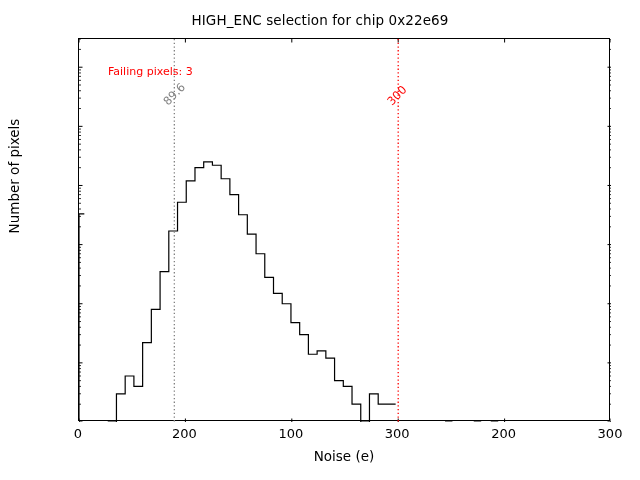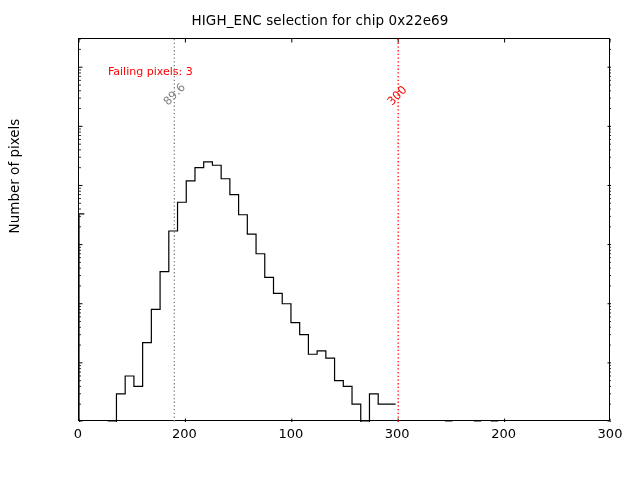--- a/index.html
+++ b/index.html
@@ -107,20 +107,21 @@
 
   <div id="xtick-labels">
       <div class="xtick-label" style="left: 78px;">0</div>
       <div class="xtick-label" style="left: 184.4px;">200</div>
       <div class="xtick-label" style="left: 290.8px;">100</div>
       <div class="xtick-label" style="left: 397.2px;">300</div>
       <div class="xtick-label" style="left: 503.6px;">200</div>
       <div class="xtick-label" style="left: 610px;">300</div>
     </div>
 
+  <div id="xlabel">Noise (e)</div>
 
   <div id="plot-frame">
     <svg id="plot-svg" viewBox="0 0 532 383" preserveAspectRatio="none">
       <g id="svg-ticks">
           <line x1="0" y1="383" x2="0" y2="379.5" stroke="#000000" stroke-width="1"></line>
           <line x1="0" y1="0" x2="0" y2="3.5" stroke="#000000" stroke-width="1"></line>
           <line x1="106.4" y1="383" x2="106.4" y2="379.5" stroke="#000000" stroke-width="1"></line>
           <line x1="106.4" y1="0" x2="106.4" y2="3.5" stroke="#000000" stroke-width="1"></line>
           <line x1="212.8" y1="383" x2="212.8" y2="379.5" stroke="#000000" stroke-width="1"></line>
           <line x1="212.8" y1="0" x2="212.8" y2="3.5" stroke="#000000" stroke-width="1"></line>

